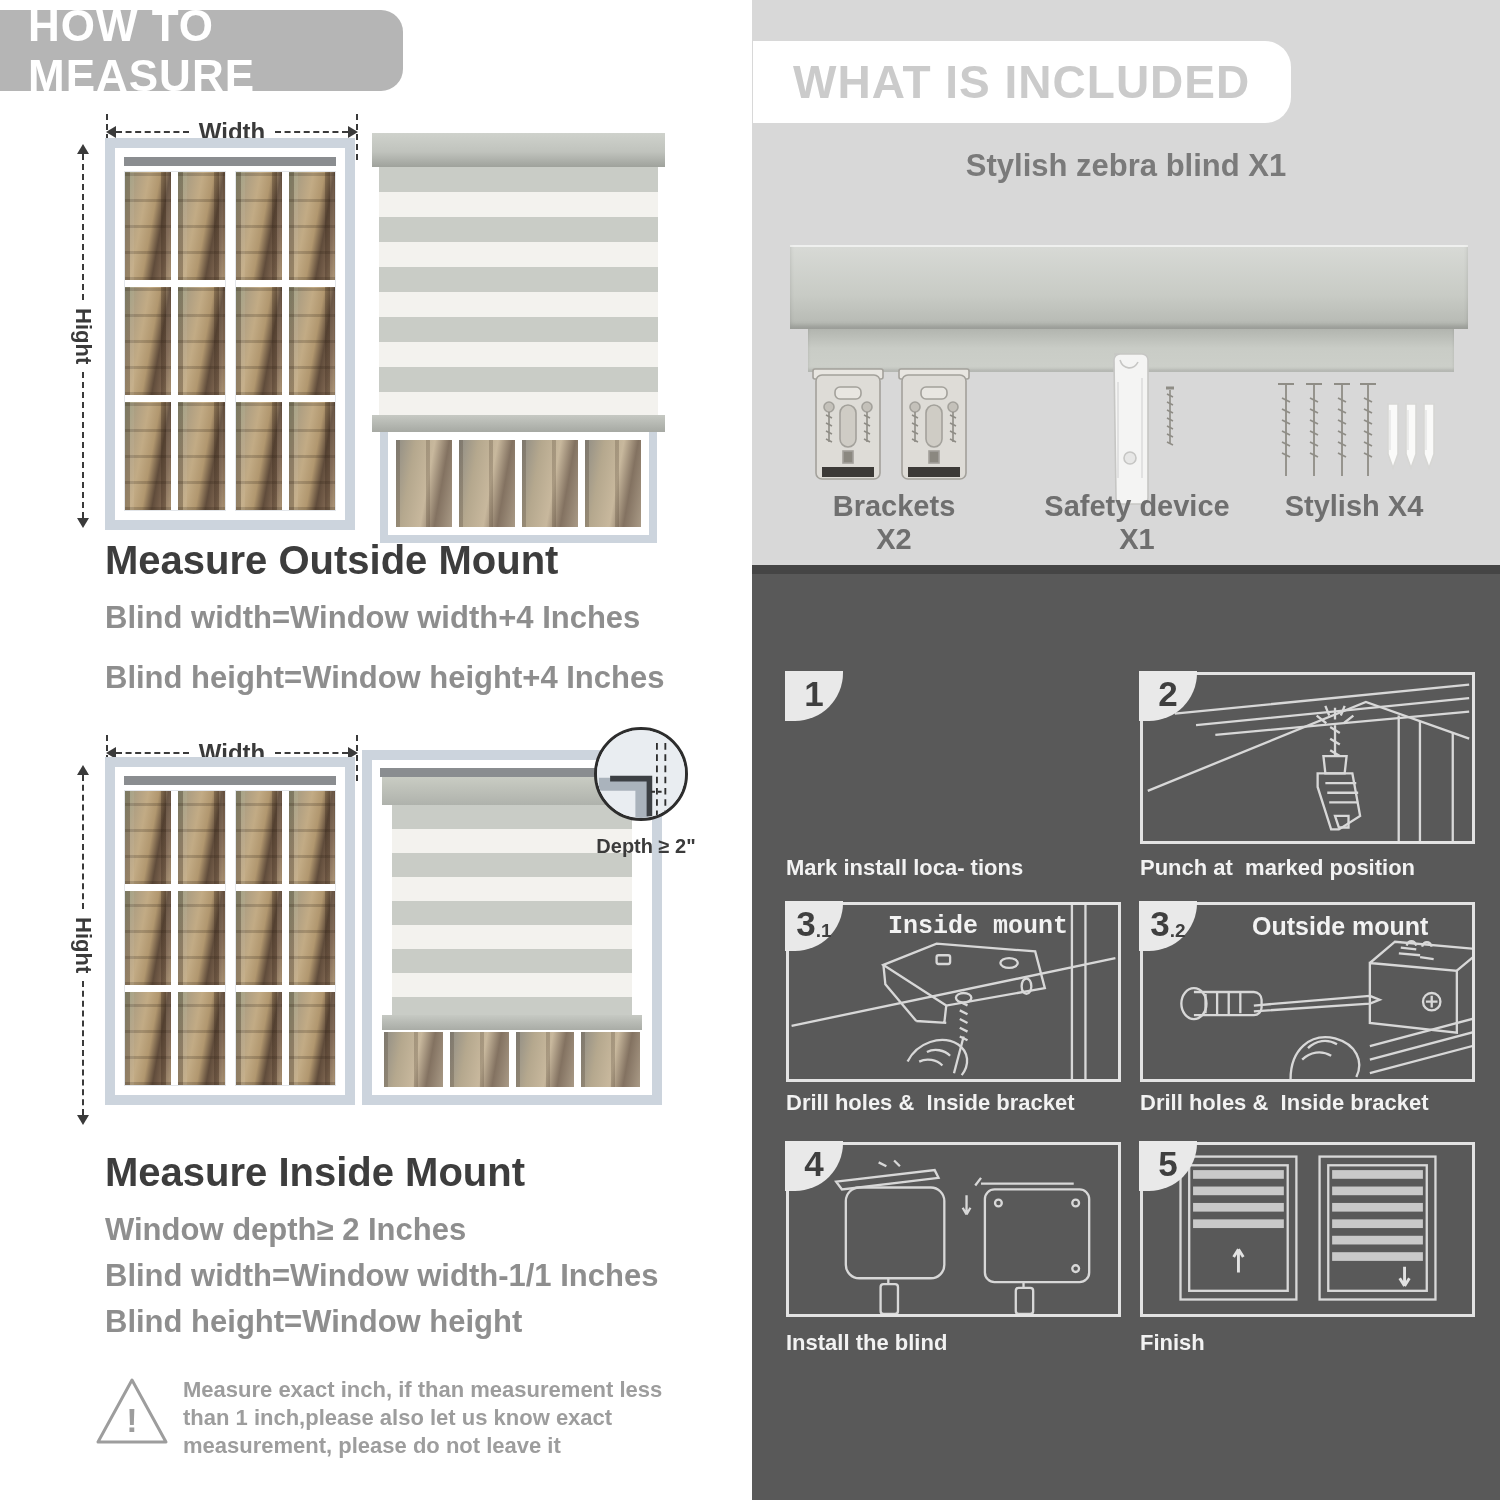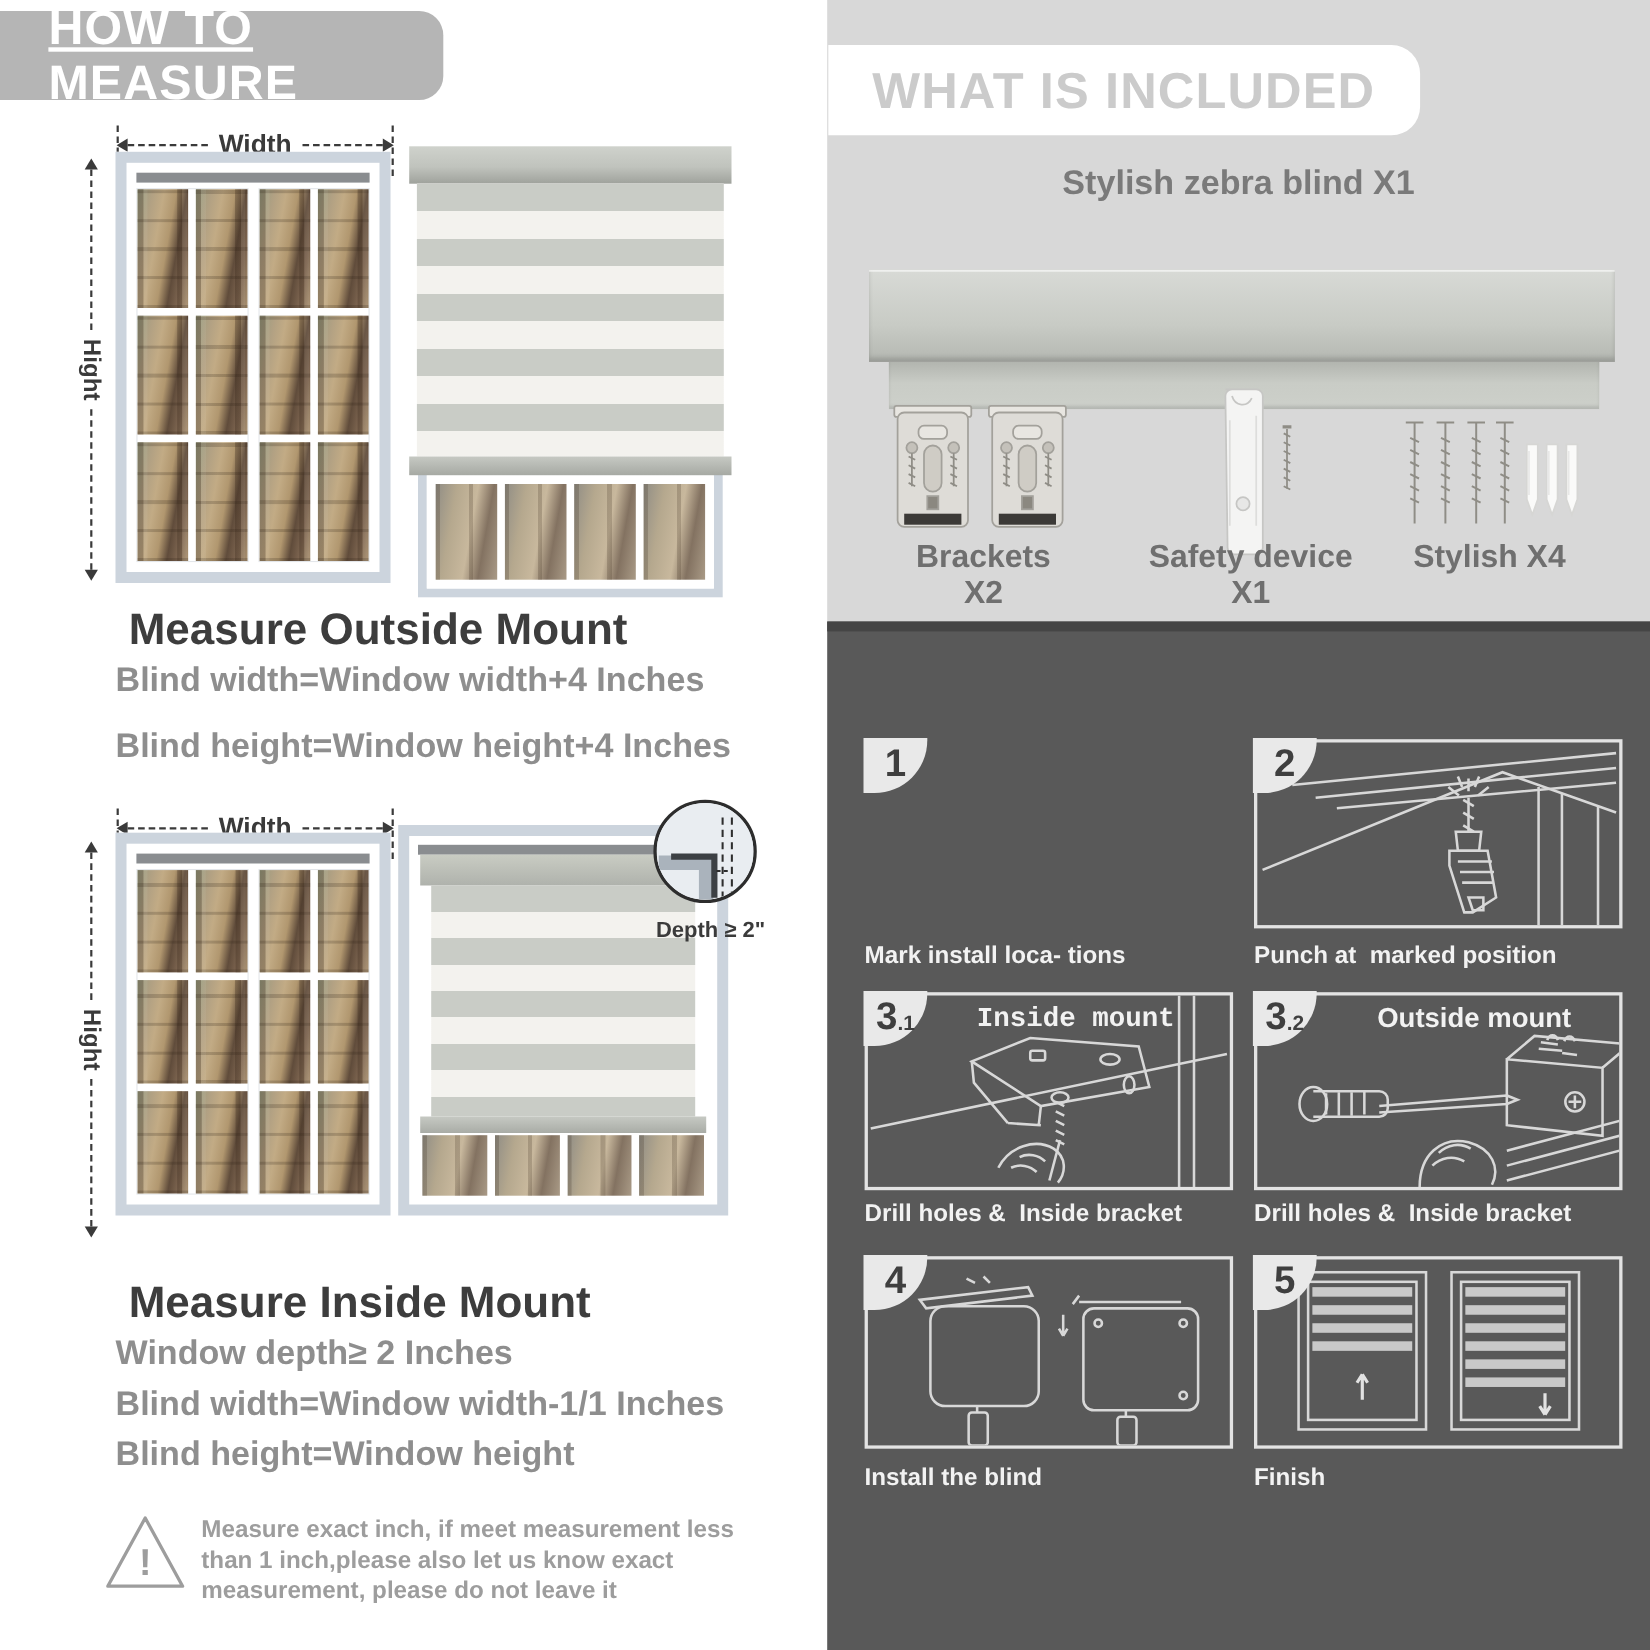--- a/index.html
+++ b/index.html
@@ -2,22 +2,22 @@
 <html><head>
 <meta charset="utf-8">
 <style>
   html,body{margin:0;padding:0;background:#ffffff;}
   *{box-sizing:border-box;}
   .canvas{position:relative;width:1500px;height:1500px;background:#ffffff;overflow:hidden;
           font-family:"Liberation Sans","DejaVu Sans",sans-serif;}
 
   
   .lheader{position:absolute;left:0;top:10px;width:403px;height:81px;background:#b5b5b5;
-           border-radius:0 22px 22px 0;display:flex;align-items:center;padding-left:44px;
-           color:#ffffff;font-weight:bold;font-size:44px;letter-spacing:1px;text-decoration:underline;}
+           border-radius:0 22px 22px 0;display:flex;align-items:center;padding-left:28px;
+           color:#ffffff;font-weight:bold;font-size:44px;letter-spacing:1px;}
   .fig{position:absolute;left:0;width:750px;}
   .fig1{top:110px;height:430px;}
   .fig2{top:735px;height:430px;}
 
   
   .warrow{position:absolute;display:flex;align-items:center;height:20px;}
   .warrow .dash{flex:1;height:0;border-top:2px dashed #3a3a3a;}
   .warrow .lbl{padding:0 10px;font-weight:bold;font-size:24px;color:#3a3a3a;line-height:20px;}
   .ah-l{width:0;height:0;border-top:6px solid transparent;border-bottom:6px solid transparent;border-right:10px solid #3a3a3a;}
   .ah-r{width:0;height:0;border-top:6px solid transparent;border-bottom:6px solid transparent;border-left:10px solid #3a3a3a;}
@@ -52,21 +52,21 @@
 
   
   .win-in{position:absolute;border:10px solid #ccd4dd;background:#fff;padding:8px;display:flex;flex-direction:column;}
   .cassette2{height:28px;flex:none;margin:0 2px;background:linear-gradient(180deg,#c9ccc3 0%,#afb2ac 100%);}
   .fabric2{height:210px;flex:none;margin:0 12px;background:repeating-linear-gradient(180deg,#c9ccc6 0 24px,#f3f2ee 24px 48px);}
   .rail2{height:15px;flex:none;margin:0 2px;background:linear-gradient(180deg,#c6c9c3,#a9aca6);position:relative;z-index:2;}
   .bwin2{flex:1;display:grid;grid-template-columns:repeat(4,1fr);gap:7px;background:#fff;padding:2px 4px 0 4px;}
   .mag{position:absolute;width:94px;height:94px;border-radius:50%;border:3px solid #2d2d2d;background:#e9edf1;overflow:hidden;z-index:5;}
   .depth-lbl{position:absolute;font-weight:bold;font-size:20px;color:#3b3b3b;text-align:center;}
 
-  .h-title{position:absolute;left:105px;margin:12px;font-size:40px;font-weight:bold;color:#3d3d3d;}
+  .h-title{position:absolute;left:105px;margin:0;font-size:40px;font-weight:bold;color:#3d3d3d;}
   .m-line{position:absolute;left:105px;margin:0;font-size:31px;font-weight:bold;color:#8e8e8e;}
   .warn-text{position:absolute;left:183px;margin:0;font-size:22px;font-weight:bold;color:#9d9d9d;line-height:28px;}
   .warn-tri{position:absolute;left:92px;top:1372px;}
 
   
   .included{position:absolute;left:752px;top:0;width:748px;height:565px;background:#d8d8d8;}
   .iheader{position:absolute;left:1px;top:10px;width:538px;height:82px;background:#ffffff;
            border-radius:0 26px 26px 0;display:flex;align-items:center;padding-left:40px;
            color:#cbcbcb;font-weight:bold;font-size:46px;letter-spacing:1px;margin-top:31px;}
   .product{position:absolute;left:0;top:148px;width:748px;text-align:center;
@@ -231,21 +231,21 @@
   <p class="m-line" style="top:1212px;">Window depth≥ 2 Inches</p>
   <p class="m-line" style="top:1258px;">Blind width=Window width-1/1 Inches</p>
   <p class="m-line" style="top:1304px;text-align:center;">Blind height=Window height</p>
 
   <div class="warn-tri">
     <svg width="80" height="80" viewBox="0 0 80 80">
       <path d="M40,8 L74,70 L6,70 Z" fill="none" stroke="#9d9d9d" stroke-width="3" stroke-linejoin="round"></path>
       <text x="40" y="60" text-anchor="middle" font-size="34" font-weight="bold" fill="#9d9d9d">!</text>
     </svg>
   </div>
-  <p class="warn-text" style="top:1376px;">Measure exact inch, if meet measurement less</p>
+  <p class="warn-text" style="top:1376px;">Measure exact inch, if than measurement less</p>
   <p class="warn-text" style="top:1404px;">than 1 inch,please also let us know exact</p>
   <p class="warn-text" style="top:1432px;">measurement, please do not leave it</p>
 
   <div class="included">
     <div class="iheader">
       <span>WHAT IS INCLUDED</span>
     </div>
     <div class="product">Stylish zebra blind X1</div>
 
     <div class="rail-main"></div>

